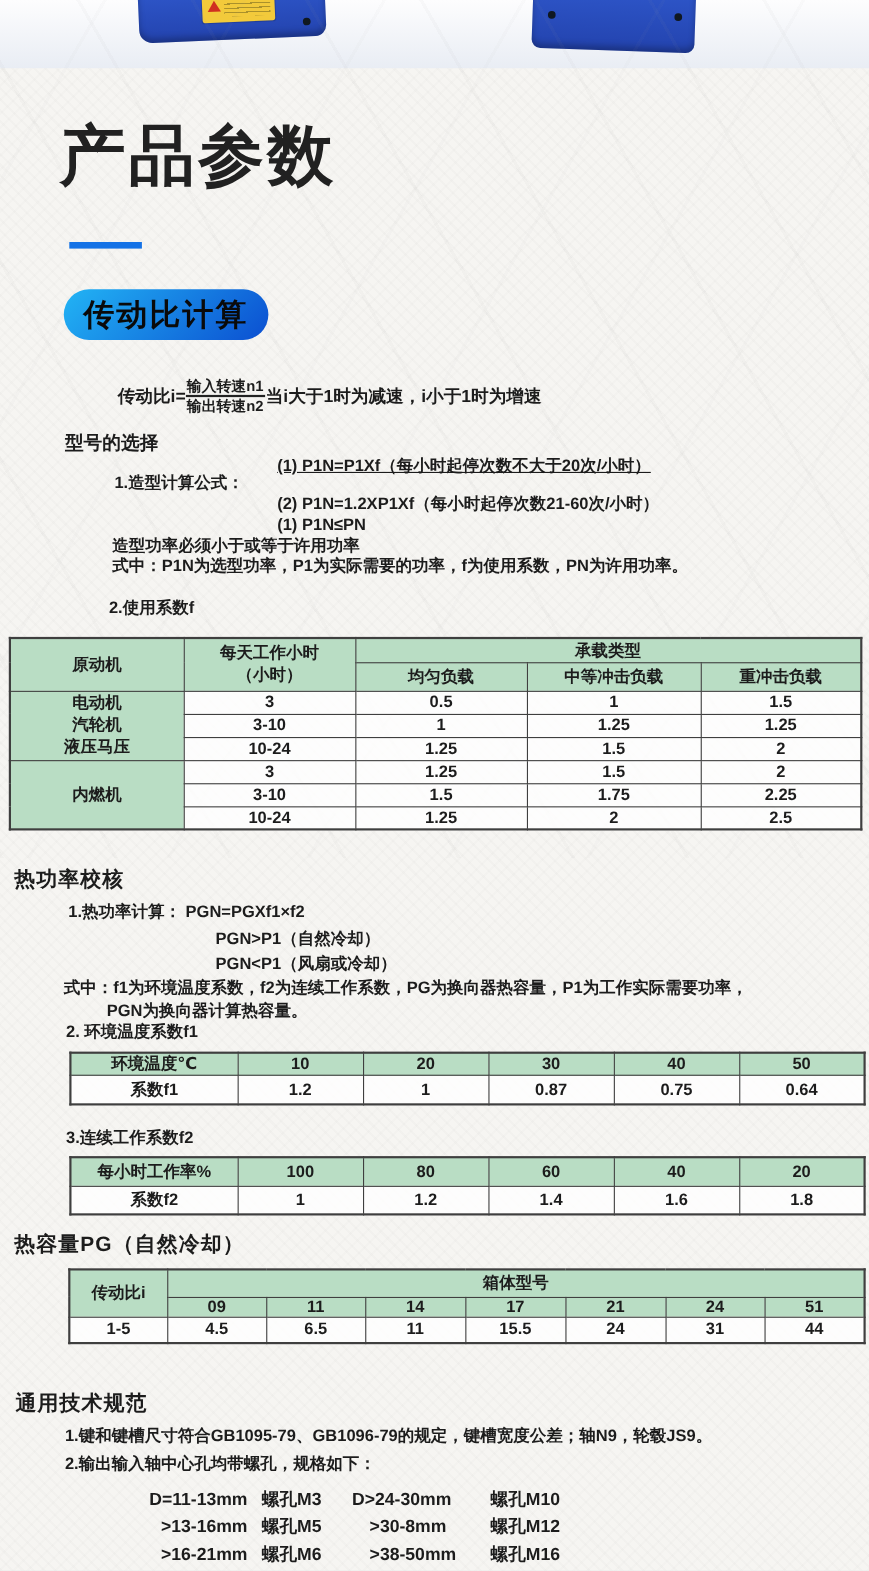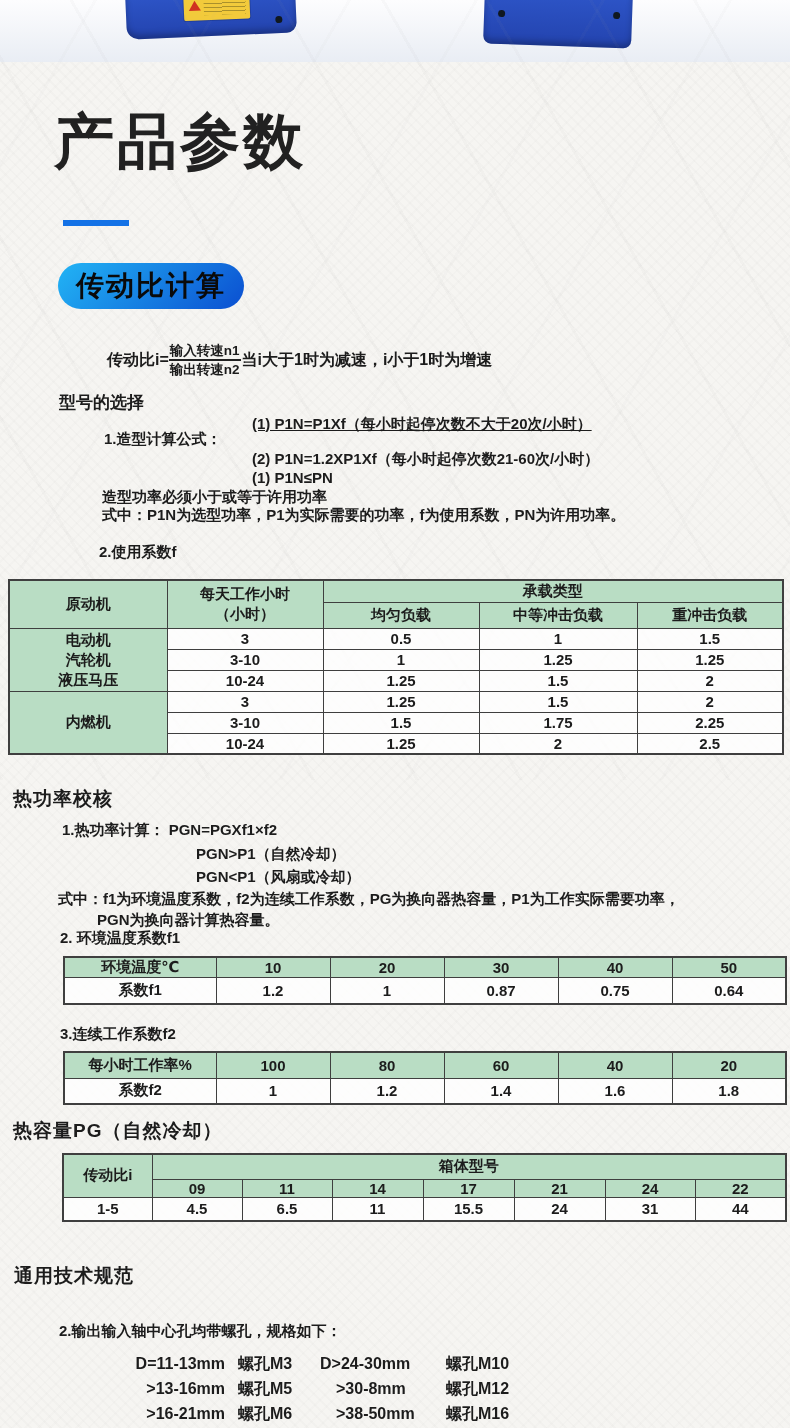--- a/index.html
+++ b/index.html
@@ -266,36 +266,37 @@
       <th class="green" rowspan="2">传动比i</th>
       <th class="green" colspan="7">箱体型号</th>
     </tr>
     <tr style="height:18px;">
       <th class="green">09</th>
       <th class="green">11</th>
       <th class="green">14</th>
       <th class="green">17</th>
       <th class="green">21</th>
       <th class="green">24</th>
-      <th class="green">22</th>
+      <th class="green">51</th>
     </tr>
     <tr style="height:24px;">
       <td>1-5</td>
       <td>4.5</td>
       <td>6.5</td>
       <td>11</td>
       <td>15.5</td>
       <td>24</td>
       <td>31</td>
       <td>44</td>
     </tr>
   </tbody>
     </table>
 
   <div class="abs sec-head" style="left:14px; top:1263px;">通用技术规范</div>
+  <div class="abs body-line" style="left:59px; top:1296px;">1.键和键槽尺寸符合GB1095-79、GB1096-79的规定，键槽宽度公差；轴N9，轮毂JS9。</div>
   <div class="abs body-line" style="left:59px; top:1321px;">2.输出输入轴中心孔均带螺孔，规格如下：</div>
 
   <div class="abs spec-grid">
     <span class="spec-c1">D=11-13mm</span>
     <span class="spec-c2">螺孔M3</span>
     <span class="spec-c3">D&gt;24-30mm</span>
     <span class="spec-c4">螺孔M10</span>
 
     <span class="spec-c1">&gt;13-16mm</span>
     <span class="spec-c2">螺孔M5</span>

